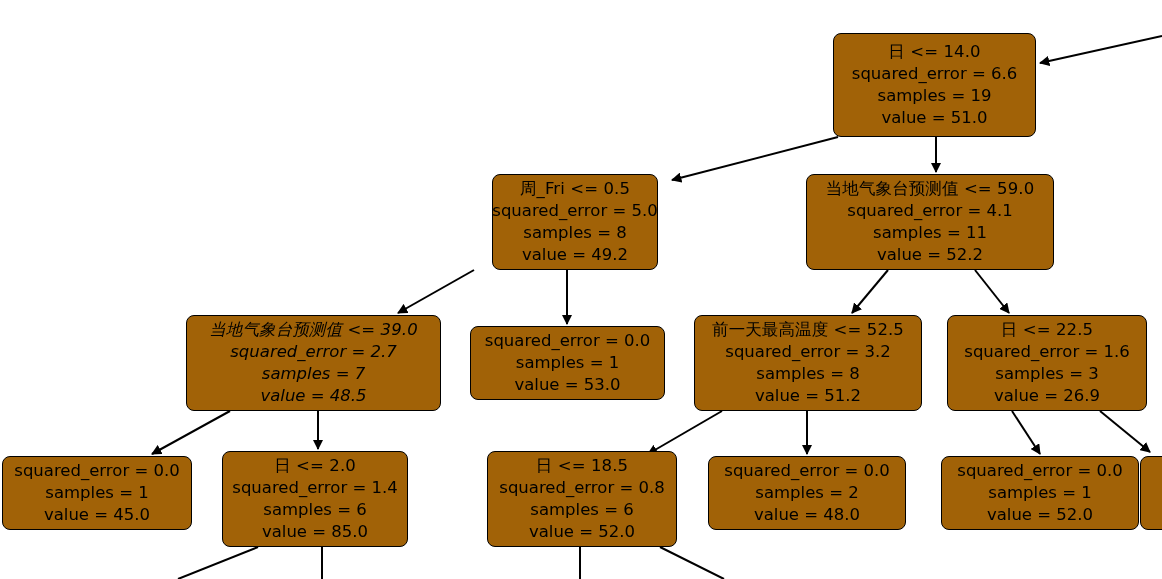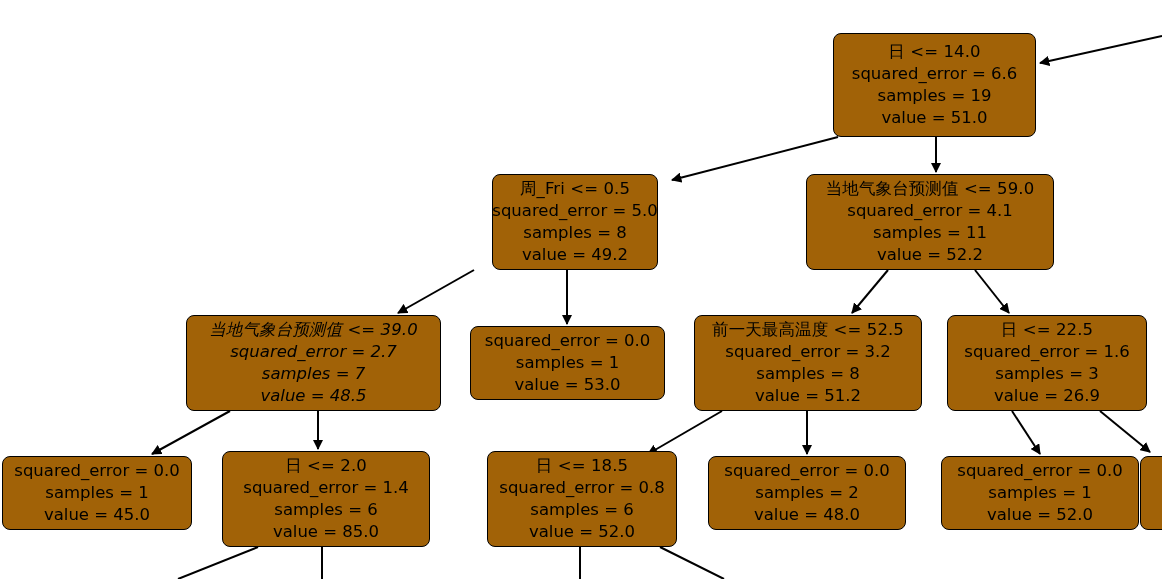--- a/index.html
+++ b/index.html
@@ -141,21 +141,21 @@
     <span class="line">samples = 3</span>
     <span class="line">value = 26.9</span>
   </div>
 
   <div class="node" style="left:2px; top:456px; width:190px; height:74px;">
     <span class="line">squared_error = 0.0</span>
     <span class="line">samples = 1</span>
     <span class="line">value = 45.0</span>
   </div>
 
-  <div class="node" style="left:222px; top:451px; width:208px; height:96px;text-align:right;">
+  <div class="node" style="left:222px; top:451px; width:186px; height:96px;text-align:right;">
     <span class="line cond">日 &lt;= 2.0</span>
     <span class="line">squared_error = 1.4</span>
     <span class="line">samples = 6</span>
     <span class="line">value = 85.0</span>
   </div>
 
   <div class="node" style="left:478px; top:451px; width:190px; height:96px;margin-left:9px;">
     <span class="line cond">日 &lt;= 18.5</span>
     <span class="line">squared_error = 0.8</span>
     <span class="line">samples = 6</span>

